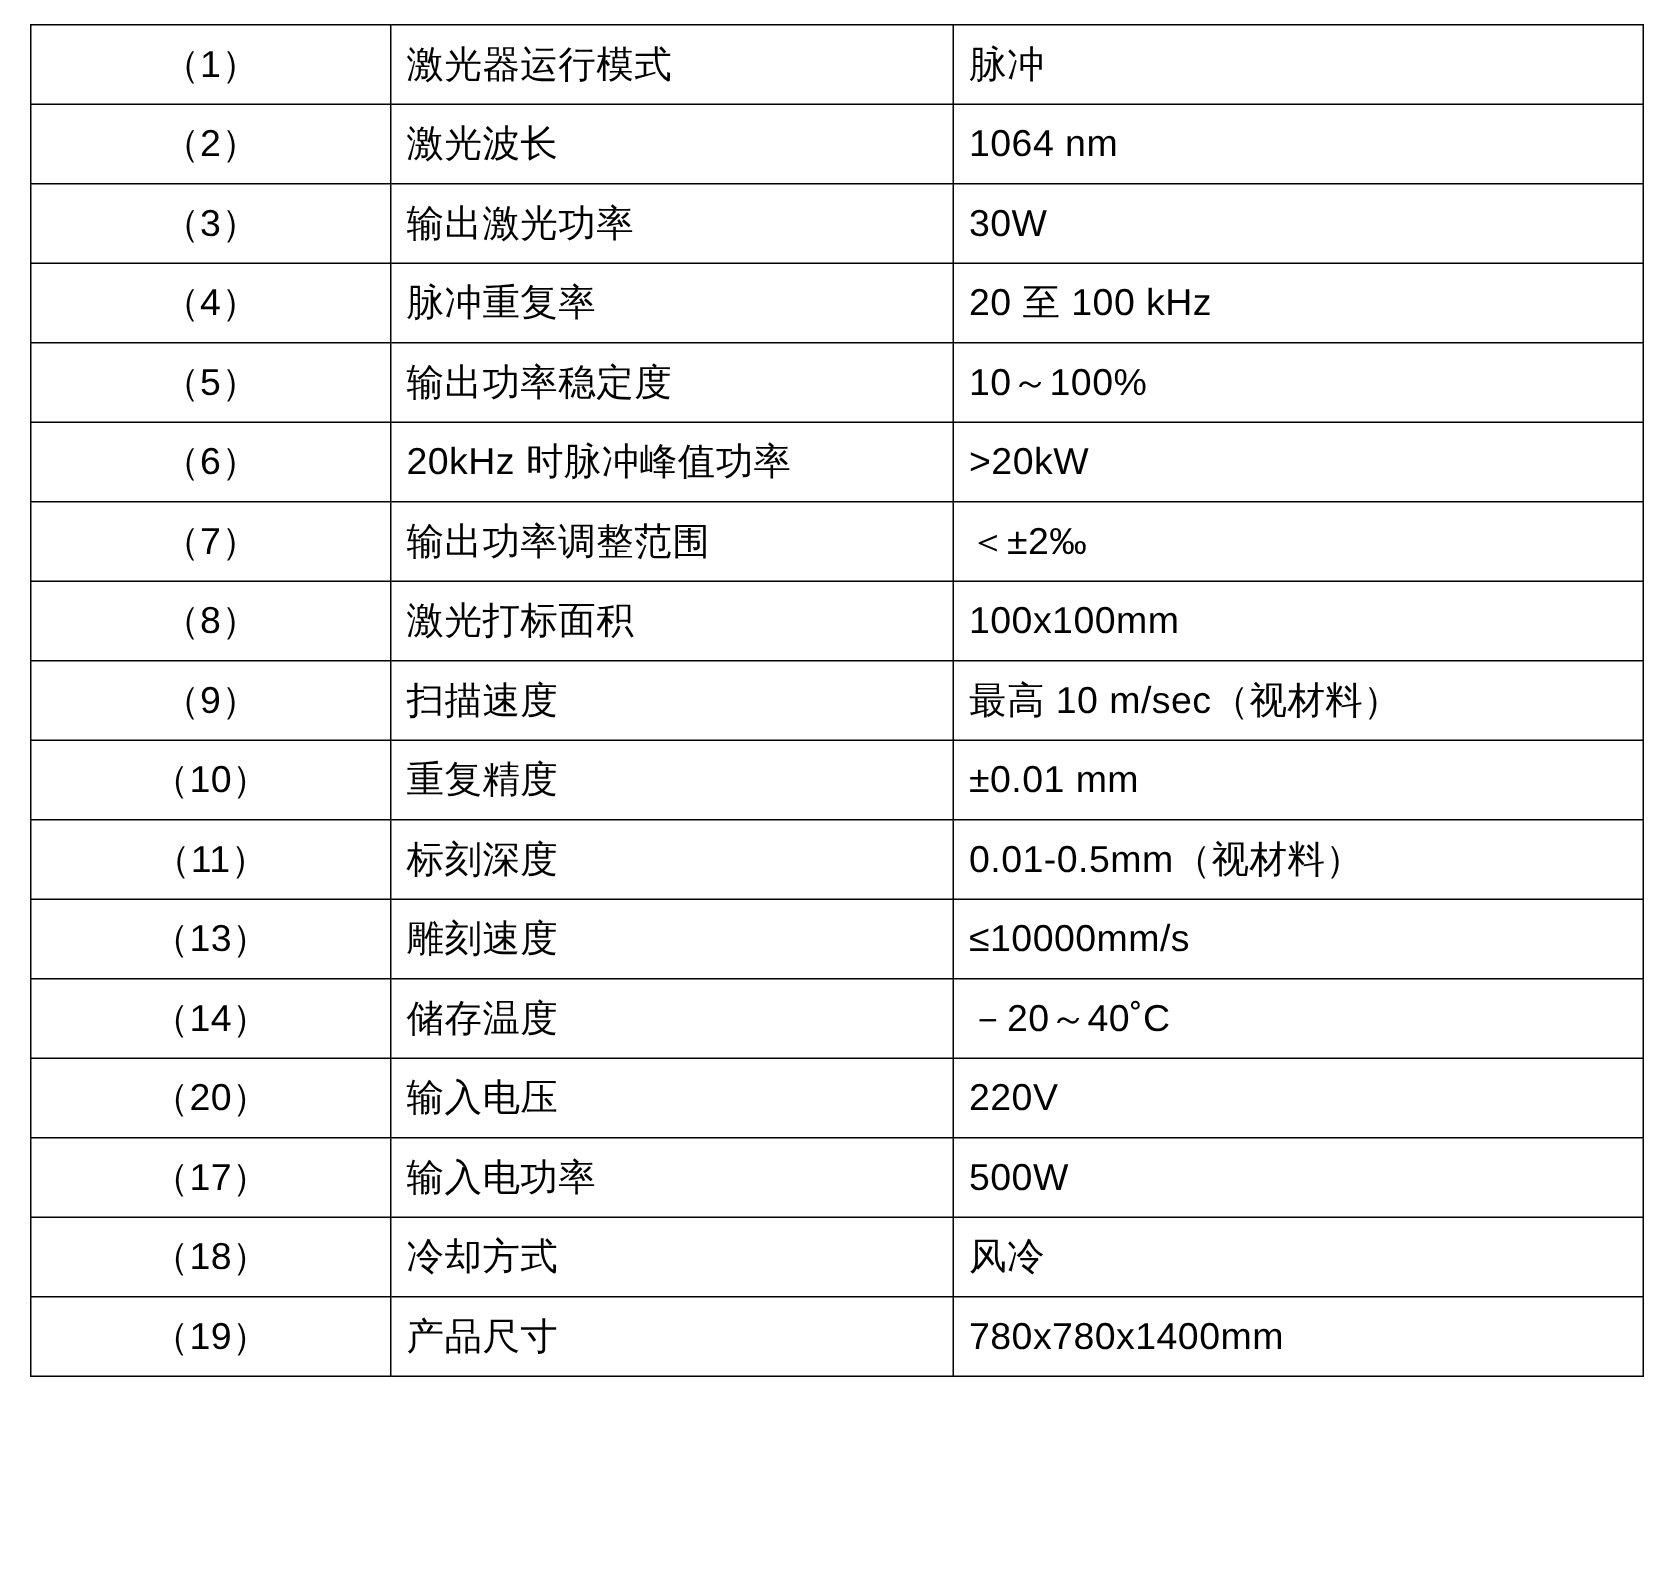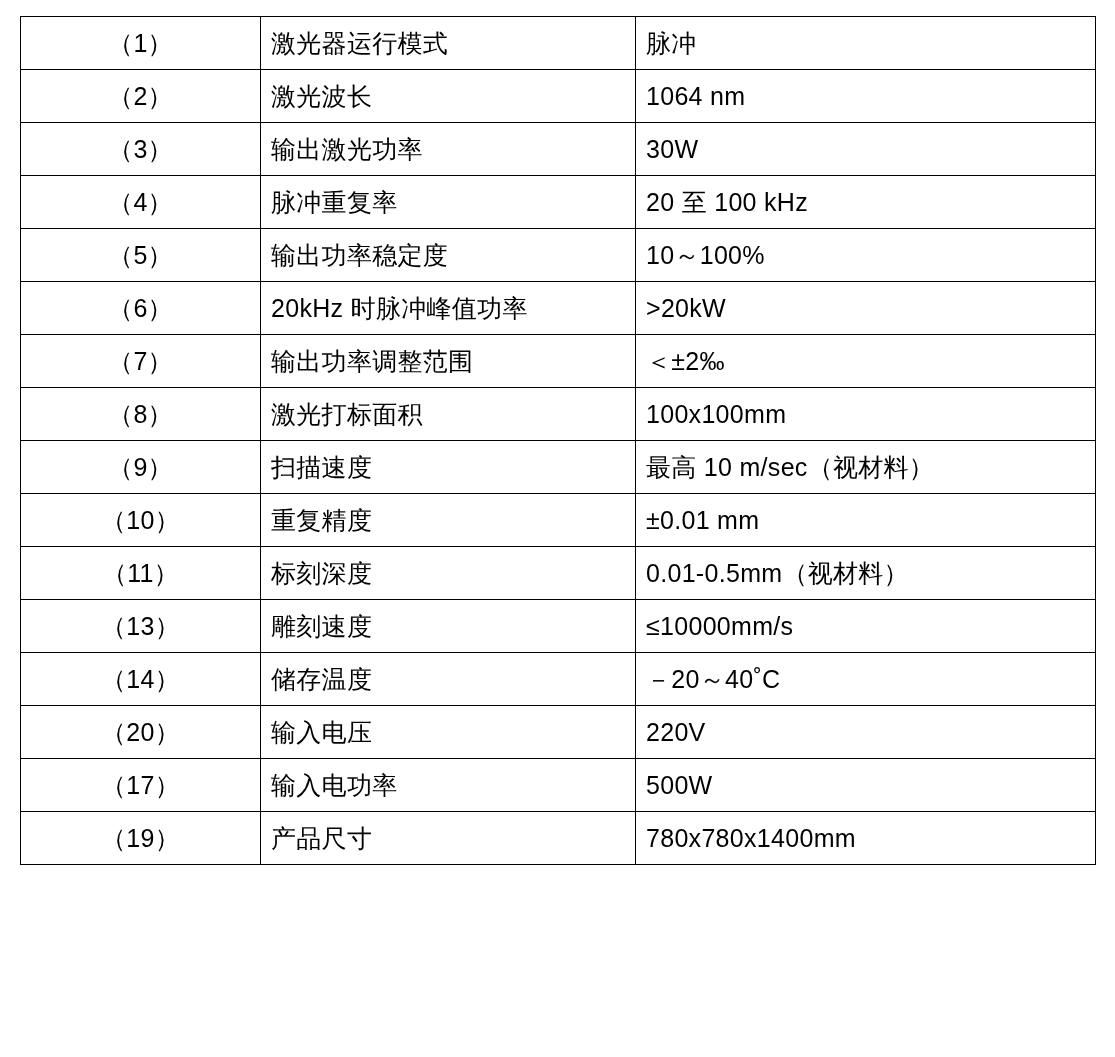--- a/index.html
+++ b/index.html
@@ -134,19 +134,24 @@
         <td class="idx">（20）</td>
         <td class="name">输入电压</td>
         <td class="val">220V</td>
       </tr>
       <tr>
         <td class="idx">（17）</td>
         <td class="name">输入电功率</td>
         <td class="val">500W</td>
       </tr>
       <tr>
+        <td class="idx">（18）</td>
+        <td class="name">冷却方式</td>
+        <td class="val">风冷</td>
+      </tr>
+      <tr>
         <td class="idx">（19）</td>
         <td class="name">产品尺寸</td>
         <td class="val">780x780x1400mm</td>
       </tr>
     </tbody>
   </table>
 </div>
 
 </body></html>

